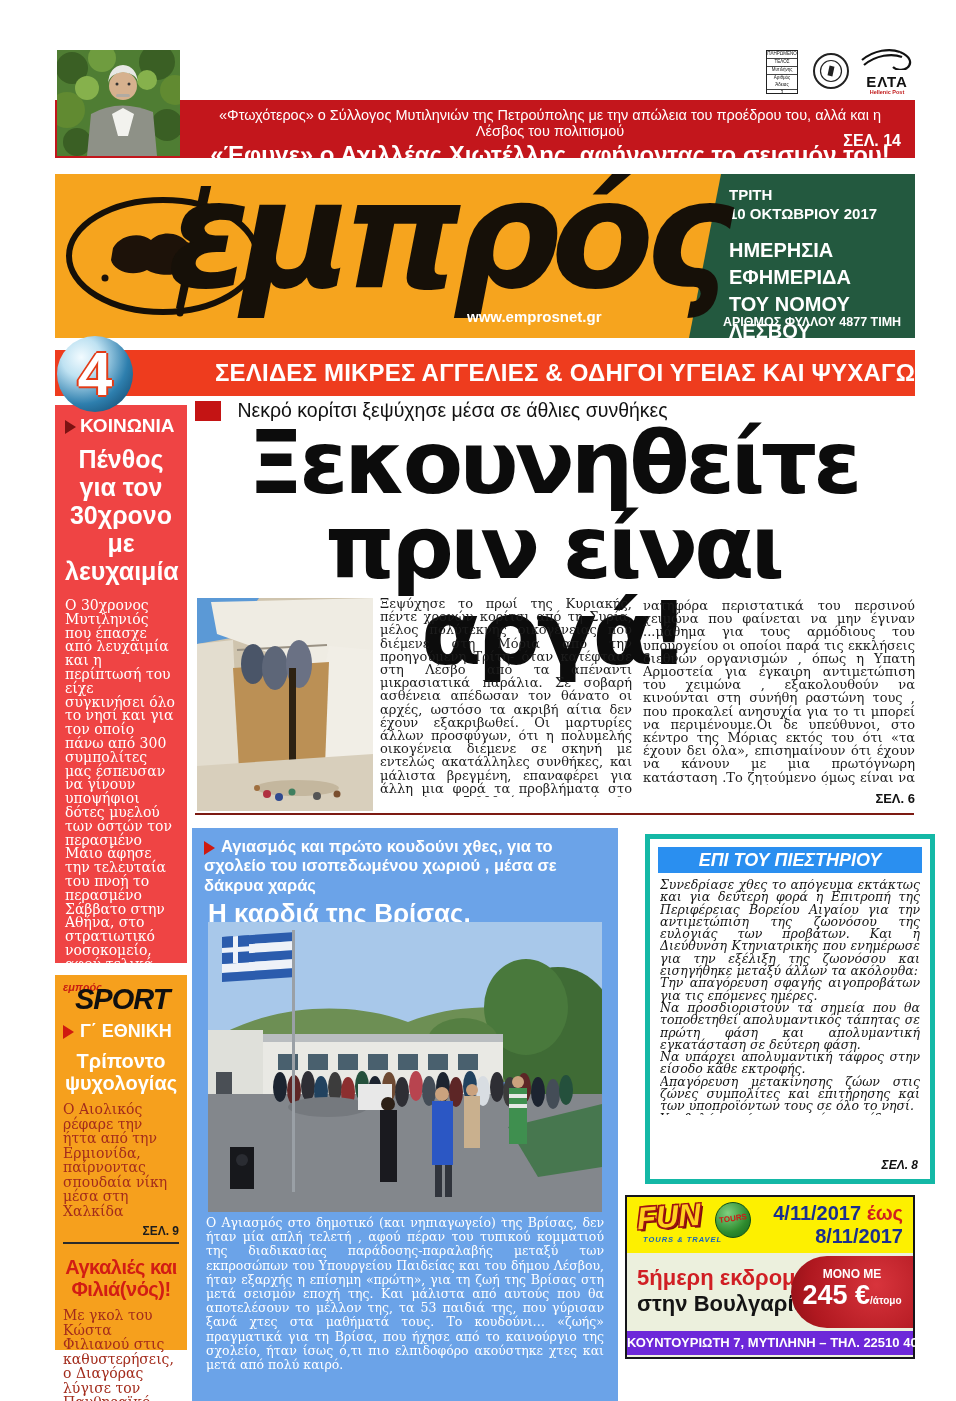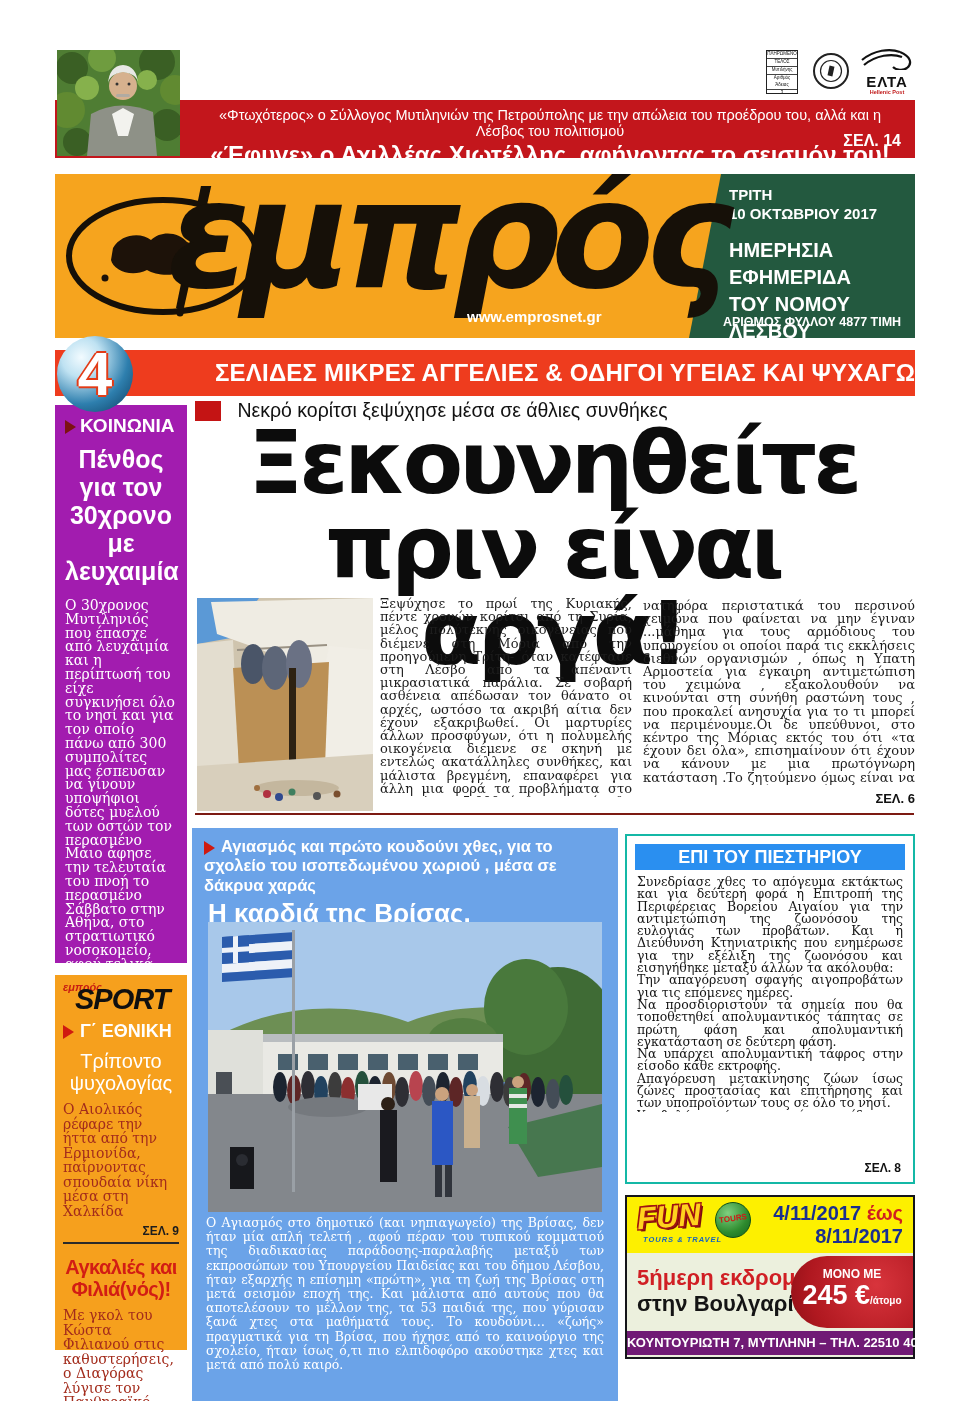--- a/index.html
+++ b/index.html
@@ -43,41 +43,41 @@
   #promo{left:55px;top:350px;width:860px;height:46px;background:#ee3c1e;z-index:2;}
   #sphere{position:absolute;left:2px;top:-14px;width:76px;height:76px;border-radius:50%;
           background:radial-gradient(circle at 32% 28%,#f2fbff 0%,#bfe2f2 26%,#2e7fae 62%,#0b3a5d 100%);
           text-align:center;}
   #sphere .num{font-size:62px;font-weight:900;color:#fff;line-height:76px;
                text-shadow:-2px 0 0 #e33b16,2px 0 0 #e33b16,0 -2px 0 #e33b16,0 2px 0 #e33b16;}
   #promo .txt{margin-left:160px;line-height:46px;color:#fff;font-size:24px;font-weight:600;
               letter-spacing:0.2px;white-space:nowrap;}
 
   
-  #society{left:55px;top:405px;width:132px;height:558px;background:#a21caf;color:#fff;
+  #society{left:55px;top:405px;width:132px;height:558px;background:#ef4444;color:#fff;
            padding:10px;box-sizing:border-box;}
   .tri{display:inline-block;width:0;height:0;border-style:solid;vertical-align:middle;}
   .tri.dark{border-width:7px 0 7px 11px;border-color:transparent transparent transparent #7c1212;margin-right:4px;}
   .tri.red{border-width:7px 0 7px 11px;border-color:transparent transparent transparent #cf1a10;margin-right:6px;}
   #society .sec{font-size:19px;font-weight:800;}
   #society h2{margin:8px 0 11px;font-size:25px;font-weight:800;text-align:center;line-height:1.12;}
   #society .bod{margin-top:14px;font-family:"DejaVu Serif",serif;font-size:14px;line-height:13.8px;}
   #society .pref{margin-top:10px;text-align:right;font-size:12.5px;font-weight:700;
                  border-bottom:2px solid #fff;padding-bottom:5px;}
 
   
   #sport{left:55px;top:975px;width:132px;height:375px;background:#f6a01d;
          padding:8px;box-sizing:border-box;}
   #sport .brand{position:relative;height:32px;}
   #sport .brand .sm{position:absolute;left:0;top:-2px;font-size:11px;font-weight:800;
                     font-style:italic;color:#c81d12;}
   #sport .brand .bg{position:absolute;left:12px;top:0;font-size:29px;font-weight:900;
                     font-style:italic;color:#101010;letter-spacing:-1px;}
   #sport .sec{margin-top:6px;color:#fff;font-weight:800;font-size:18px;}
-  #sport .h1{margin-top:8px;text-align:center;color:#fff;font-weight:400;font-size:20px;line-height:1.1;}
+  #sport .h1{margin-top:8px;text-align:center;color:#fff;font-weight:700;font-size:20px;line-height:1.1;}
   #sport .bod{margin-top:8px;font-family:"DejaVu Serif",serif;color:#a32c1c;
               font-size:14px;line-height:14.5px;}
   #sport .pref1{margin-top:6px;text-align:right;font-size:12px;font-weight:700;color:#1d1d1d;
                 border-bottom:2px solid #2a2a2a;padding-bottom:4px;}
   #sport .h2{margin-top:12px;text-align:center;color:#d21d14;font-weight:900;font-size:20px;
              letter-spacing:-0.5px;line-height:1.1;}
 
   
   #lead-kicker{left:195px;top:399px;width:700px;height:24px;}
   #lead-kicker .sq{display:inline-block;width:26px;height:20px;background:#c41414;
@@ -98,22 +98,22 @@
   #school{left:192px;top:828px;width:426px;height:615px;background:#6ba3e8;box-sizing:border-box;}
   #school .kick{margin:9px 12px 0;color:#fff;font-weight:700;font-size:16.5px;line-height:1.18;}
   #school .head{margin:3px 10px 0;color:#fff;font-weight:800;font-size:26px;text-align:left;
                 padding-left:6px;}
   #school-photo{position:absolute;left:16px;top:94px;width:394px;height:290px;overflow:hidden;}
   #school .cap{position:absolute;left:14px;top:388px;width:398px;color:#fff;
                font-family:"DejaVu Serif",serif;font-size:12.5px;line-height:14.2px;text-align:justify;}
   #school .pref{position:absolute;right:16px;bottom:10px;color:#fff;font-weight:700;font-size:12.5px;}
 
   
-  #press{left:625px;top:834px;width:290px;height:350px;background:#fff;border:2px solid #14b8a6;
-         box-sizing:border-box;}
+  #press{left:645px;top:834px;width:290px;height:350px;background:#fff;border:5px solid #14b8a6;
+         box-sizing:border-box;font-style:italic;}
   #press .band{margin:8px 8px 0;height:26px;background:#2a8ff0;color:#fff;text-align:center;
                font-weight:800;font-size:18px;line-height:26px;}
   #press .head{margin-top:6px;text-align:center;color:#0d0d0d;font-weight:800;font-size:22px;
                line-height:1.05;font-family:"DejaVu Sans",sans-serif;letter-spacing:-0.5px;}
   #press .bod{margin:6px 10px 0;font-family:"DejaVu Serif",serif;font-size:12.5px;
               line-height:12.3px;text-align:justify;color:#151515;height:236px;overflow:hidden;}
   #press .bod p{margin:0;}
   #press .pref{position:absolute;right:12px;bottom:7px;font-size:12px;font-weight:700;color:#111;}
 
   
@@ -137,21 +137,21 @@
   #ad .dates .eos{color:#d02020;}
   #ad .mid{position:relative;height:78px;background:#ecf0dd;}
   #ad .mid .o1{padding:13px 0 0 10px;font-size:22px;font-weight:800;color:#d01f24;line-height:1.1;}
   #ad .mid .o2{padding:2px 0 0 10px;font-size:22px;font-weight:800;color:#141414;line-height:1.1;}
   #pill{position:absolute;right:0;top:3px;width:122px;height:72px;
         background:radial-gradient(circle at 70% 40%,#d8343c 0%,#b01820 70%,#8f1016 100%);
         border-radius:40px 0 0 40px;color:#fff;text-align:center;}
   #pill .lab{margin-top:11px;font-size:12px;font-weight:800;}
   #pill .pr{font-size:27px;font-weight:900;line-height:1.05;}
   #pill .pr .un{font-size:10px;font-weight:700;}
-  #ad .redbar{height:24px;background:#701a75;color:#fff;text-align:center;font-weight:800;
+  #ad .redbar{height:24px;background:#6d28d9;color:#fff;text-align:center;font-weight:800;
               font-size:13px;line-height:24px;white-space:nowrap;}
 </style>
 </head>
 <body>
 
 <div id="page">
 
   <div class="abs" id="portrait">
     <svg width="123" height="106" viewBox="0 0 123 106">
       <rect width="123" height="106" fill="#4f7d33"></rect>
@@ -376,21 +376,21 @@
     <div class="pref">ΣΕΛ. 7</div>
   </div>
 
   <div class="abs" id="press">
     <div class="band">ΕΠΙ ΤΟΥ ΠΙΕΣΤΗΡΙΟΥ</div>
     <div class="bod">
       <p>Συνεδρίασε χθες το απόγευμα εκτάκτως και για δεύτερη φορά η Επιτροπή της Περιφέρειας Βορείου Αιγαίου για την αντιμετώπιση της ζωονόσου της ευλογιάς των προβάτων. Και η Διεύθυνση Κτηνιατρικής που ενημέρωσε για την εξέλιξη της ζωονόσου και εισηγήθηκε  μεταξύ άλλων τα ακόλουθα:</p>
       <p>Την απαγόρευση σφαγής αιγοπροβάτων για τις επόμενες ημέρες.</p>
       <p>Να προσδιοριστούν  τα σημεία που θα τοποθετηθεί απολυμαντικός τάπητας σε πρώτη φάση και απολυμαντική εγκατάσταση σε δεύτερη φάση.</p>
       <p>Να υπάρχει απολυμαντική τάφρος στην είσοδο κάθε εκτροφής.</p>
-      <p>Απαγόρευση μετακίνησης ζώων ίσως ζώνες προστασίας και επιτήρησης και των υποπροϊόντων τους σε όλο το νησί.</p>
+      <p>Απαγόρευση μετακίνησης ζώων στις ζώνες συμπολίτες και επιτήρησης και των υποπροϊόντων τους σε όλο το νησί.</p>
       <p>Υποβολή αιτήματος από την ίδια τη Διεύθυνση Κτηνιατρικής για κήρυξη έκτακτης ανάγκης, καθόσον τίθεται σε κίνδυνο το ζωικό κεφάλαιο με επιπτώσεις στην κτηνοτροφία και κατ' επέκταση στην αγροτική οικονομία της Λέσβου.</p>
     </div>
     <div class="pref">ΣΕΛ. 8</div>
   </div>
 
   <div class="abs" id="ad">
     <div class="yellow">
       <div id="fun-logo">
         <span class="fun">FUN</span>
         <div id="fun-globe">

